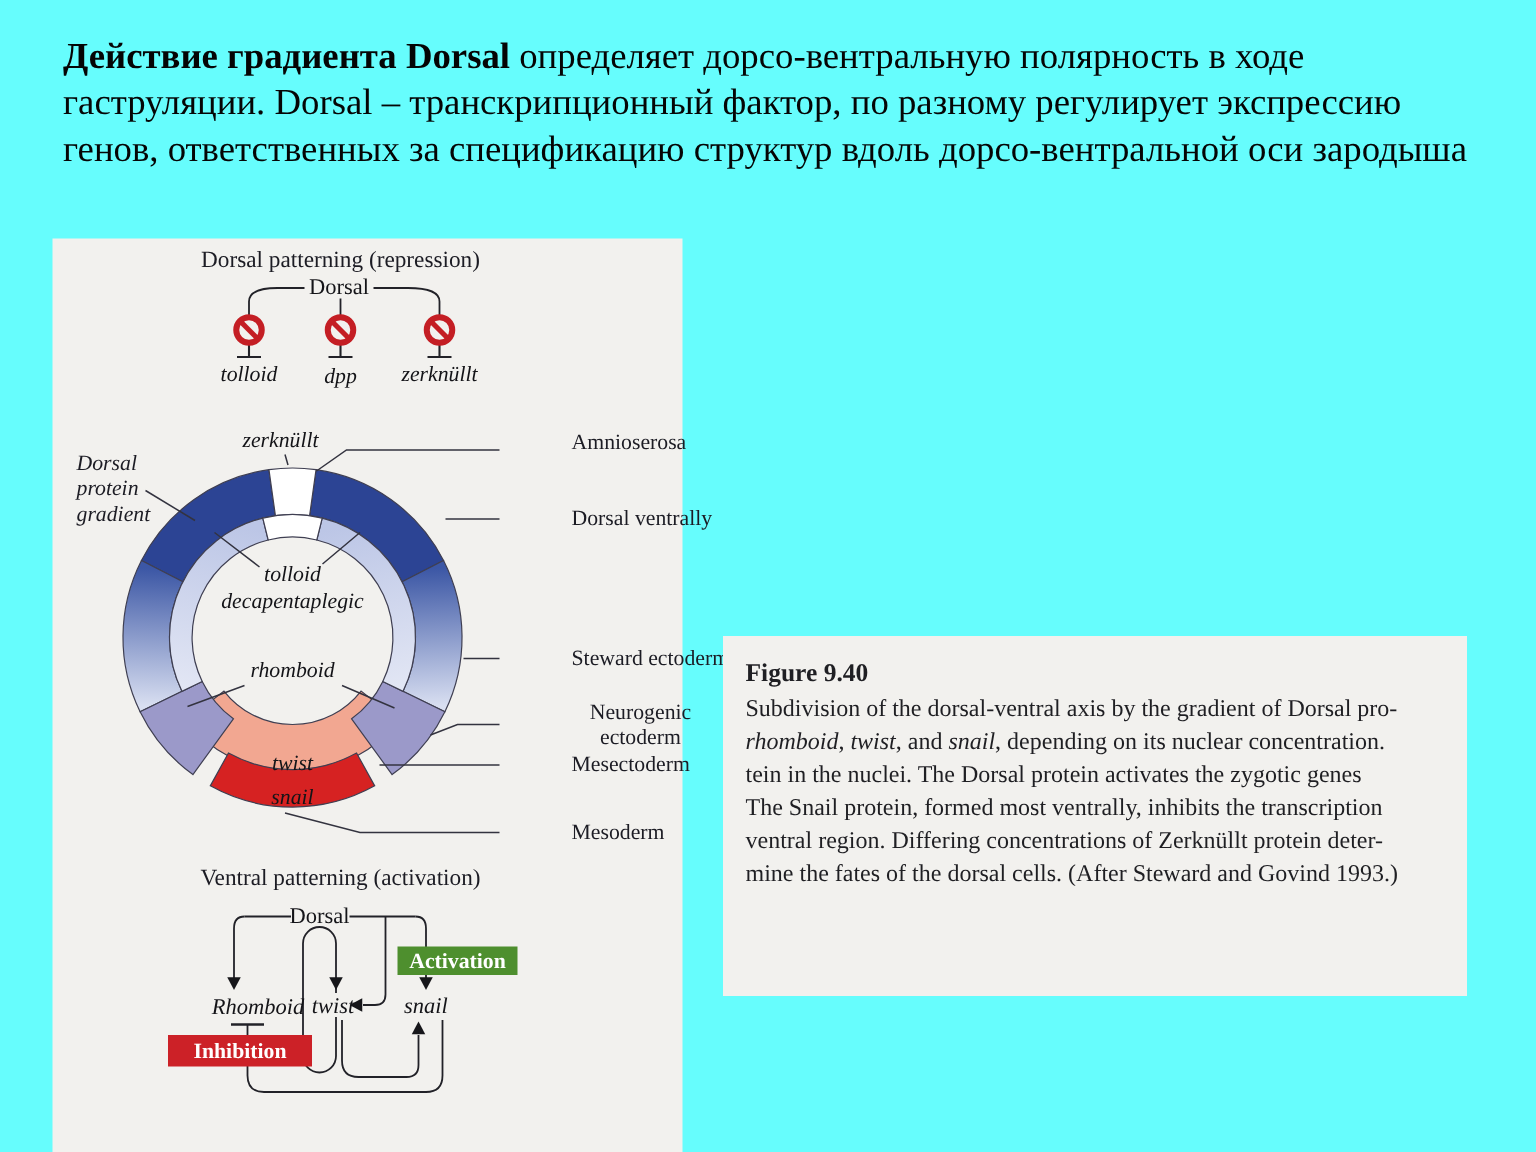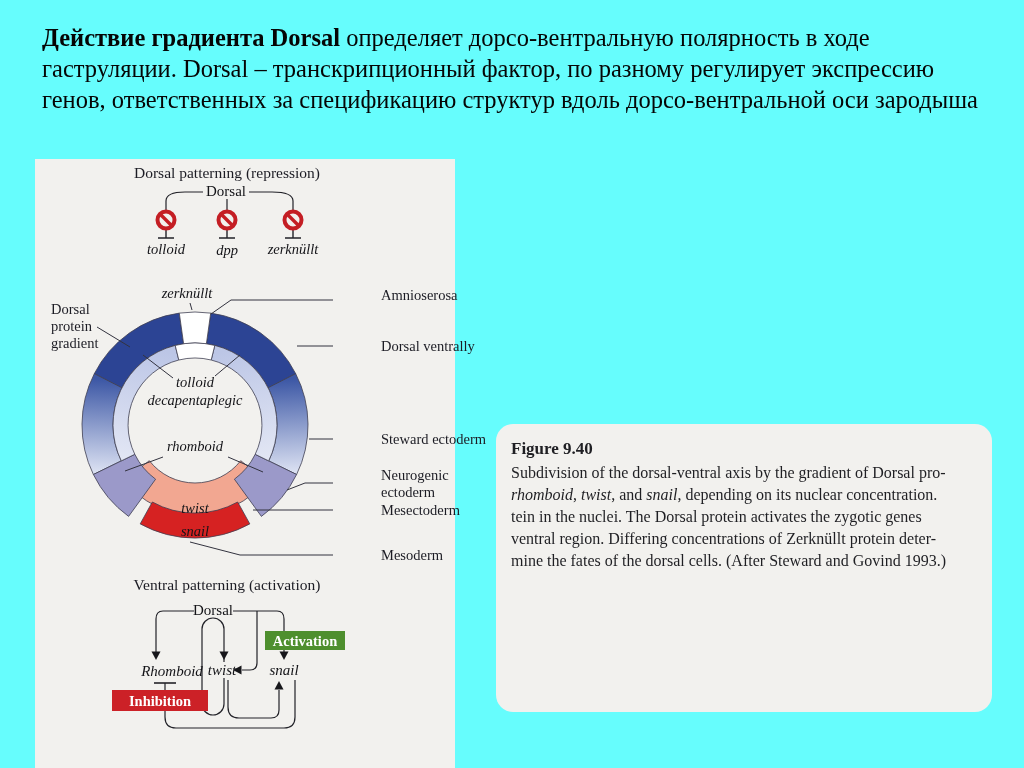--- a/index.html
+++ b/index.html
@@ -13,22 +13,22 @@
     text-align:left;font-size:24.5px;line-height:31px;color:#050505;
   }
   .slide-title b{font-weight:bold;}
   .panel{position:absolute;background:var(--panel_bg,#f2f1ee);}
   #diagram-panel{left:35px;top:159px;width:420px;height:708px;}
   #diagram-svg{position:absolute;left:0;top:0;}
   .ring-label{
     position:absolute;font-size:14.5px;line-height:17px;color:#1c1c24;
   }
   .ring-label.right{left:302px;width:118px;margin-left:44px;}
-  .ring-label.left{left:16px;width:78px;}
-  #figure-panel{left:496px;top:424px;width:496px;height:288px;color:#1f1f23;border-radius:17px;}
+  .ring-label.left{left:16px;width:78px;font-style:italic;}
+  #figure-panel{left:482px;top:424px;width:496px;height:240px;color:#1f1f23;}
   .fig-inner{padding:15px 12px 0 15px;}
   .fig-heading{font-weight:bold;font-size:17px;margin-bottom:3px;}
   .cap-line{font-size:16px;line-height:22px;white-space:nowrap;}
   .cap-line i{font-style:italic;}
   svg text{font-family:"Liberation Serif", serif;}
   .t-label{font-size:15.5px;fill:#1c1c24;}
   .t-node{font-size:15px;fill:#141418;}
   .t-gene{font-size:14.5px;font-style:italic;fill:#141418;}
   .t-badge{font-size:14.5px;font-weight:bold;fill:#ffffff;}
 </style>
@@ -160,29 +160,30 @@
     <text class="t-node" x="178" y="456" text-anchor="middle">Dorsal</text>
     <text class="t-gene" x="137" y="517" text-anchor="middle" style="font-size:15px">Rhomboid</text>
     <text class="t-gene" x="187" y="516" text-anchor="middle" style="font-size:15px">twist</text>
     <text class="t-gene" x="249" y="516" text-anchor="middle" style="font-size:15px">snail</text>
   </svg>
 
   <div class="ring-label left" style="top:142px;">Dorsal protein gradient</div>
   <div class="ring-label right" style="top:128px;">Amnioserosa</div>
   <div class="ring-label right" style="top:179px;">Dorsal ventrally</div>
   <div class="ring-label right" style="top:272px;">Steward ectoderm</div>
-  <div class="ring-label right" style="top:308px;width:92px;">Neurogenic ectoderm</div>
+  <div class="ring-label right" style="top:308px;width:92px;text-align:center;">Neurogenic ectoderm</div>
   <div class="ring-label right" style="top:343px;">Mesectoderm</div>
   <div class="ring-label right" style="top:388px;">Mesoderm</div>
 </div>
 
 <div id="figure-panel" class="panel">
   <div class="fig-inner">
     <div class="fig-heading">Figure 9.40</div>
     <div>
         <div class="cap-line"><span>Subdivision of the dorsal-ventral axis by the gradient of Dorsal pro-</span></div>
         <div class="cap-line"><i>rhomboid</i><span>, </span><i>twist</i><span>, and </span><i>snail</i><span>, depending on its nuclear concentration.</span></div>
         <div class="cap-line"><span>tein in the nuclei. The Dorsal protein activates the zygotic genes</span></div>
+        <div class="cap-line"><span>The Snail protein, formed most ventrally, inhibits the transcription</span></div>
         <div class="cap-line"><span>ventral region. Differing concentrations of Zerknüllt protein deter-</span></div>
         <div class="cap-line"><span>mine the fates of the dorsal cells. (After Steward and Govind 1993.)</span></div>
       </div>
   </div>
 </div>
 
 </body></html>

